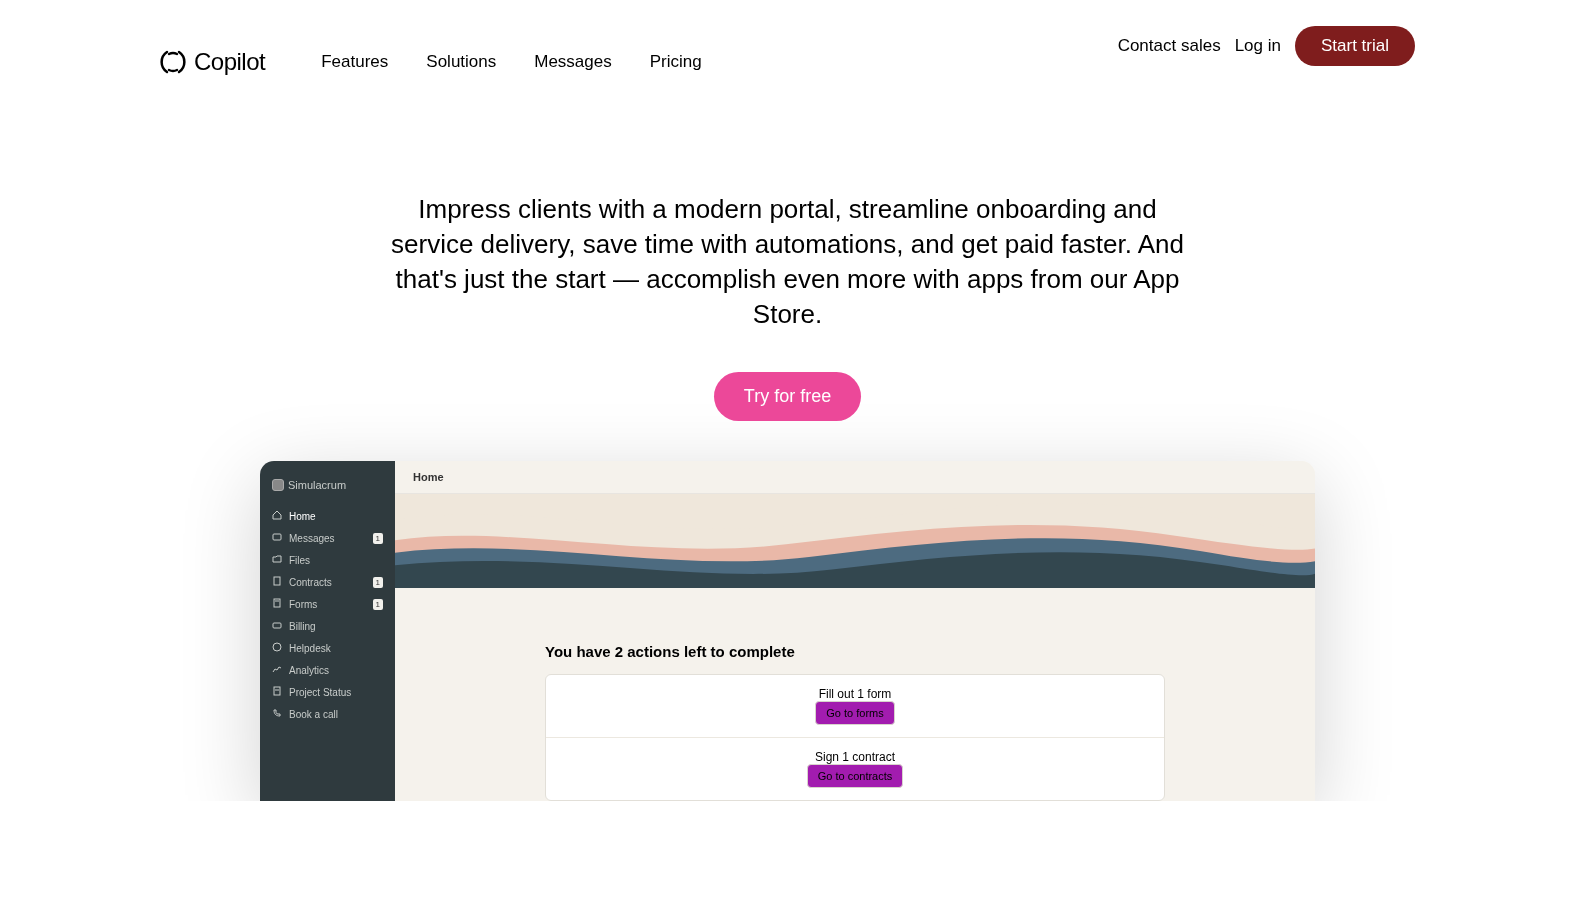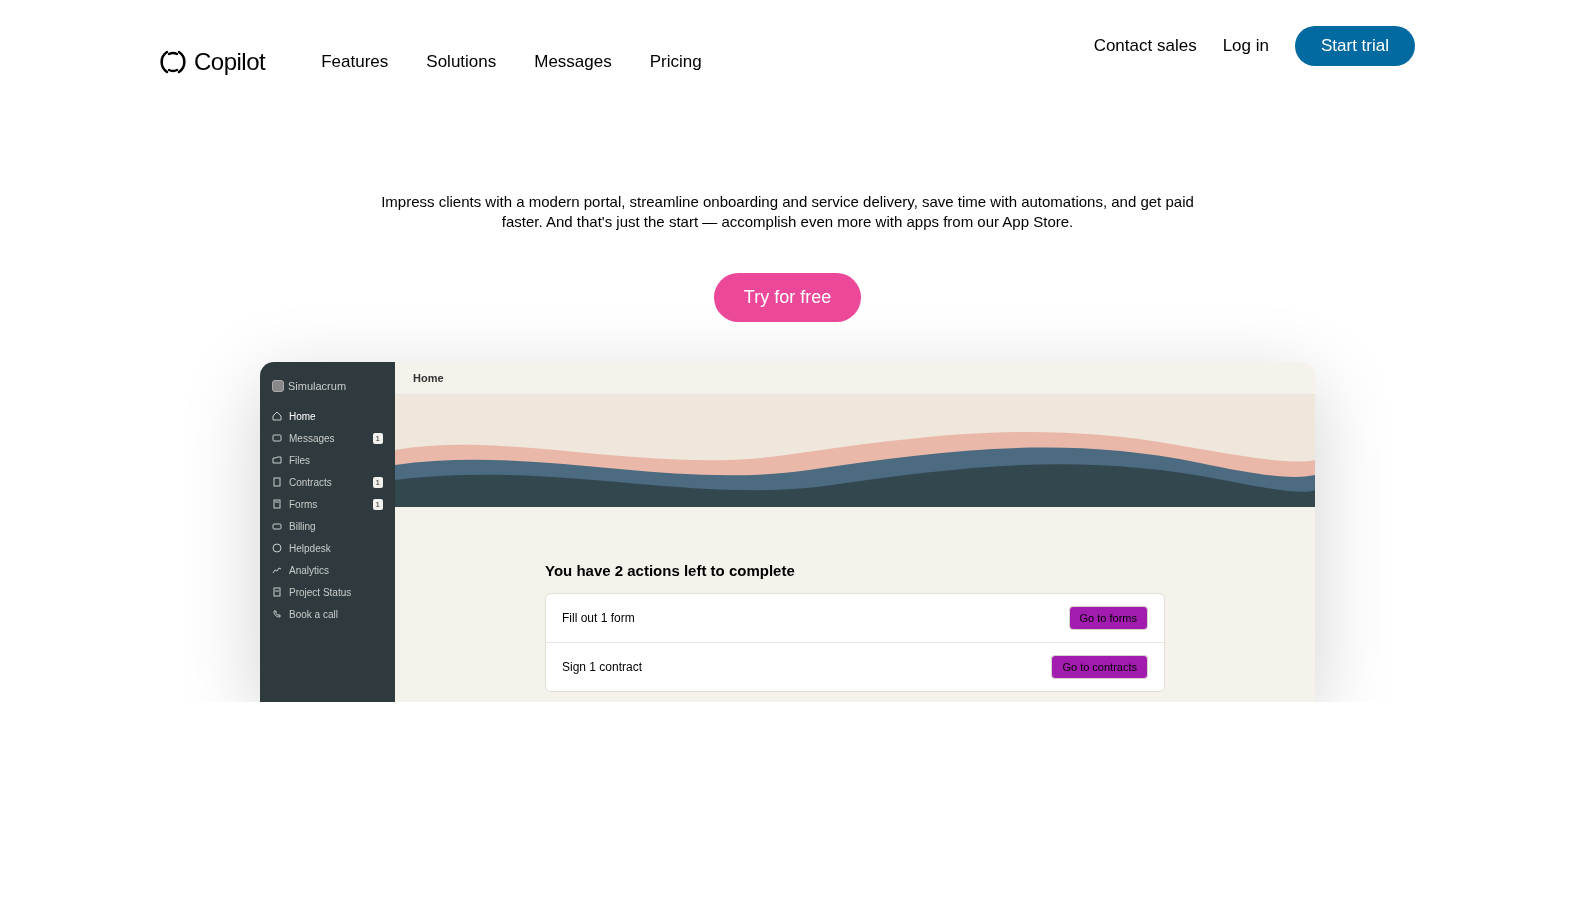--- a/index.html
+++ b/index.html
@@ -4,45 +4,45 @@
   <style>
     * { margin: 0; padding: 0; box-sizing: border-box; }
     body { font-family: -apple-system, BlinkMacSystemFont, 'Segoe UI', Helvetica, Arial, sans-serif; background: #fff; color: #000; }
     .page { max-width: 1575px; margin: 0 auto; }
     .nav { display: flex; align-items: center; padding: 16px 160px; justify-content: space-between; }
     .nav-left { display: flex; align-items: center; gap: 56px; margin-top: 32px; }
     .logo { display: flex; align-items: center; gap: 8px; font-size: 24px; font-weight: 500; letter-spacing: -0.5px; }
     .logo-icon { width: 26px; height: 26px; }
     .nav-links { display: flex; gap: 38px; }
     .nav-link { font-size: 17px; font-weight: 500; cursor: pointer; }
-    .nav-right { display: flex; align-items: center; gap: 26px; }
+    .nav-right { display: flex; align-items: center; gap: 14px; }
     .nav-text-link { font-size: 17px; font-weight: 500; cursor: pointer; }
-    .cta-black { background: #0369a1; color: #fff; padding: 10px 26px; border-radius: 24px; font-size: 17px; font-weight: 500; cursor: pointer; border: none; }
+    .cta-black { background: #7f1d1d; color: #fff; padding: 10px 26px; border-radius: 24px; font-size: 17px; font-weight: 500; cursor: pointer; border: none; }
     .hero { text-align: center; padding: 100px 120px 40px; }
     .hero h1 { font-size: 80px; font-weight: 400; line-height: 1.02; letter-spacing: -2.5px; max-width: 1000px; margin: 0 auto 30px; }
-    .hero p { font-size: 15px; line-height: 1.35; max-width: 820px; margin: 0 auto 40px; font-weight: 400; }
+    .hero p { font-size: 26px; line-height: 1.35; max-width: 820px; margin: 0 auto 40px; font-weight: 400; }
     .cta-green { background: #ec4899; color: #fff; padding: 14px 30px; border-radius: 26px; font-size: 18px; border: none; cursor: pointer; font-weight: 500; }
     .mock-wrap { padding: 0 260px; }
     .mockup { border-radius: 14px 14px 0 0; overflow: hidden; display: flex; box-shadow: 0 20px 80px rgba(0,0,0,0.18); height: 340px; }
     .m-sidebar { width: 135px; background: #2f3a3e; color: #e8eae9; padding: 12px 0; font-size: 10px; display: flex; flex-direction: column; }
     .m-workspace { display: flex; align-items: center; gap: 4px; padding: 6px 12px 14px; font-size: 11px; color: #c8ccca; }
     .m-ws-dot { width: 12px; height: 12px; border-radius: 3px; background: #888; border:1px solid #aaa; }
     .m-item { display: flex; align-items: center; justify-content: space-between; padding: 5px 12px; font-size: 10px; color: #c8ccca; cursor: pointer; }
     .m-item.active { color: #fff; }
     .m-item-l { display: flex; align-items: center; gap: 7px; }
     .m-ico { width: 10px; height: 10px; display:inline-block; }
     .m-badge { background: #f1f0ec; color: #333; border-radius: 2px; font-size: 8px; padding: 0 3px; line-height: 11px; min-width:10px; text-align:center; }
     .m-main { flex: 1; background: #f5f2ec; display:flex; flex-direction:column; }
     .m-topbar { padding: 10px 18px; font-size: 11px; font-weight:600; color: #333; background:#f5f2ec; border-bottom:1px solid rgba(0,0,0,0.05); }
     .m-banner { height: 112px; position: relative; overflow: hidden; background:#efe7db; }
     .m-content { padding: 28px 150px 0; }
     .m-welcome { font-size: 24px; font-weight: 700; letter-spacing:-0.3px; }
     .m-sub { font-size: 15px; font-weight: 600; margin-top: 27px; }
     .m-card { background: #fff; border: 1px solid #e2dfd8; border-radius: 6px; margin-top: 14px; }
-    .m-row { display: flex; justify-content: space-between; align-items: center; padding: 12px 16px; border-bottom: 1px solid #ece8e0; font-size: 12px; }
+    .m-row { display: flex; justify-content: space-between; align-items: center; padding: 12px 16px; border-bottom: 1px solid #ece8e0; font-size: 12px; flex-direction: column; }
     .m-row:last-child { border-bottom: none; }
     .m-btn { background: #a21caf; border: 1px solid #d8d4cc; border-radius: 4px; font-size: 11px; padding: 5px 10px; cursor: pointer; }
   </style>
 </head>
 <body>
 
 <div class="page">
   <nav class="nav">
     <div class="nav-left">
       <div class="logo">

